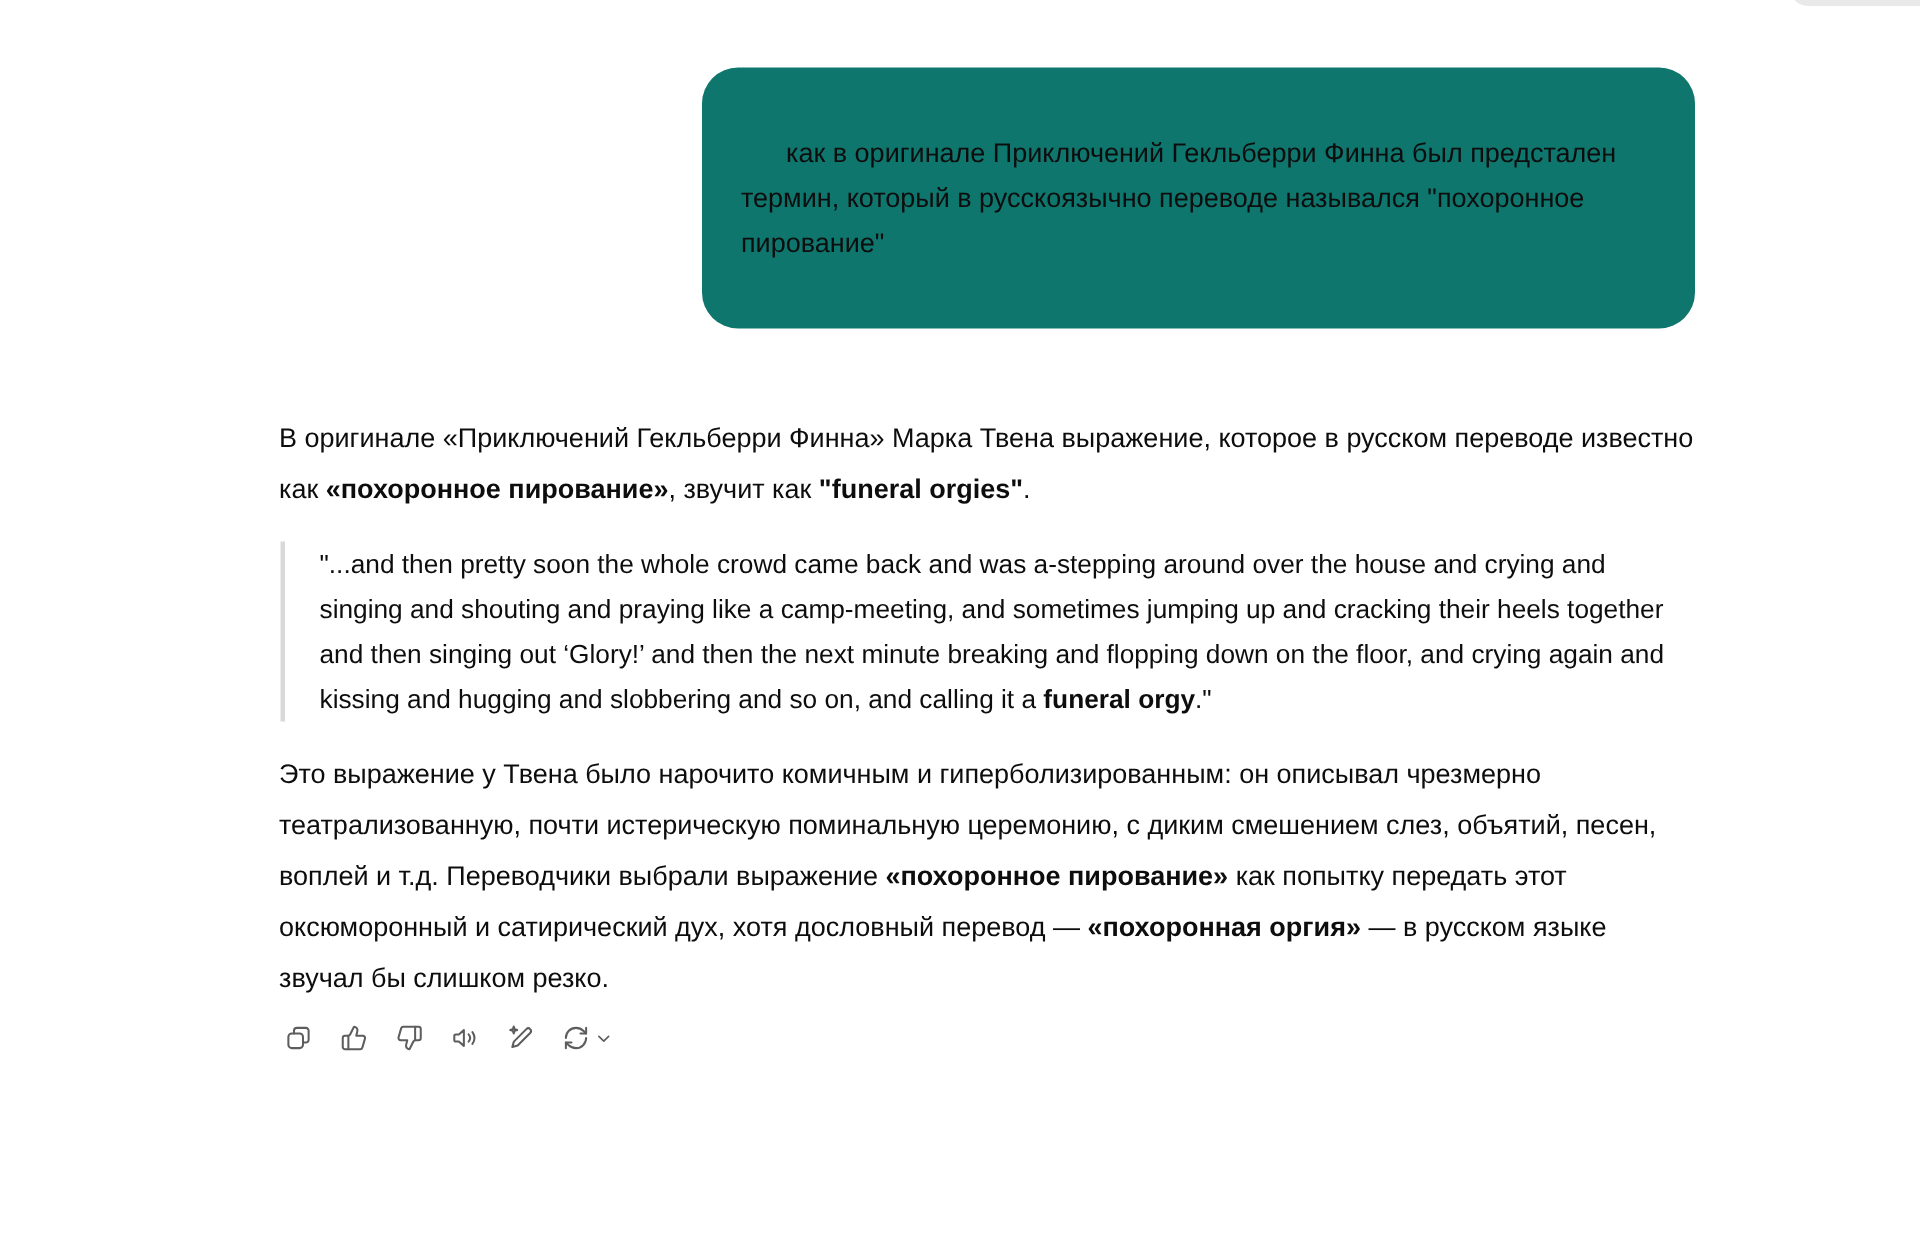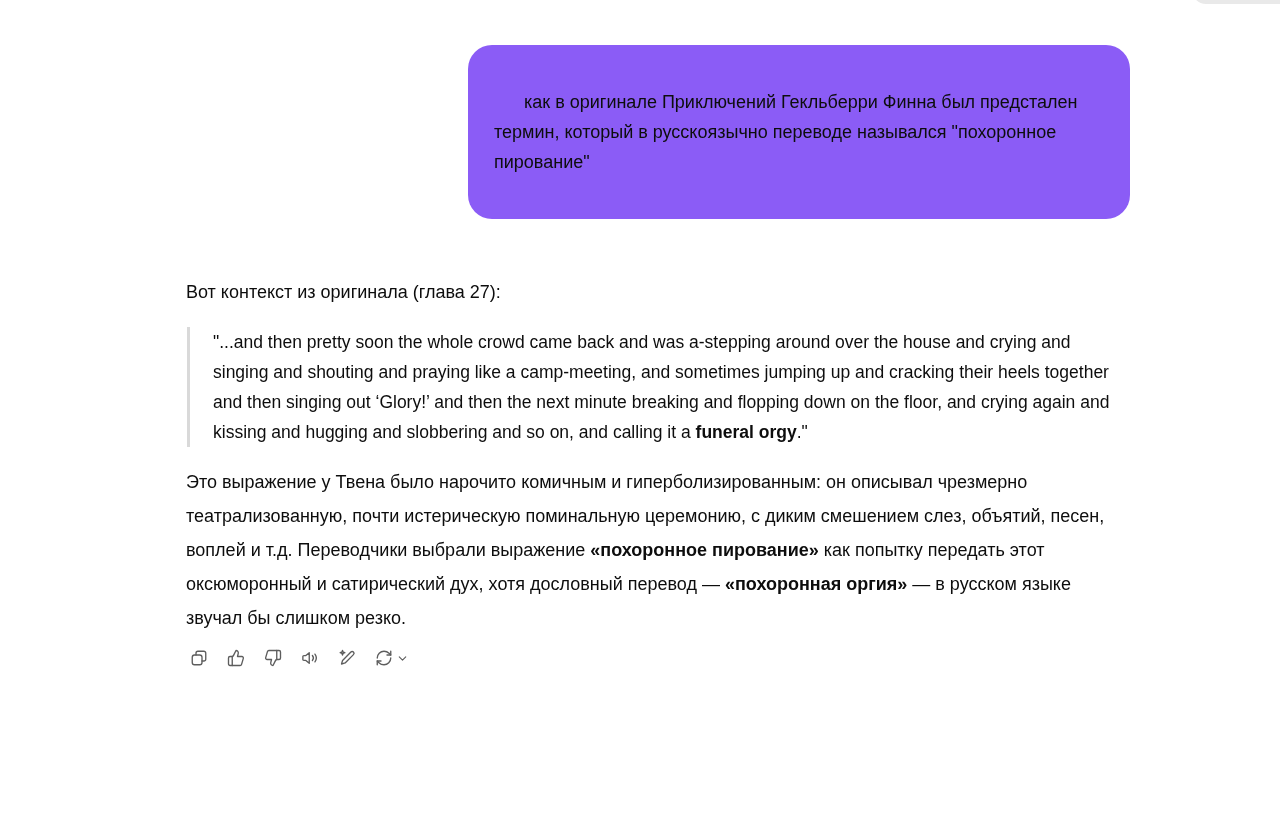--- a/index.html
+++ b/index.html
@@ -31,21 +31,21 @@
     top: 0;
     width: 944px;
   }
 
   .user-row {
     display: flex;
     justify-content: flex-end;
     margin-top: 45px;
   }
   .user-bubble {
-    background: #8b5cf6;
+    background: #0f766e;
     border-radius: 24px;
     padding: 12px 26px;
     max-width: 662px;
     font-size: 18px;
     line-height: 30px;
     white-space: pre-wrap;
   }
 
   .assistant {
     margin-top: 56px;
@@ -92,21 +92,21 @@
 
 <div class="chat">
 
   <div class="user-row">
     <div class="user-bubble">
       <span>как в оригинале Приключений Гекльберри Финна был предстален термин, который в русскоязычно переводе назывался "похоронное пирование"</span>
     </div>
   </div>
 
   <div class="assistant">
-    <p><span>Вот контекст из оригинала (глава 27):</span></p>
+    <p><span>В оригинале «Приключений Гекльберри Финна» Марка Твена выражение, которое в русском переводе известно как </span><strong>«похоронное пирование»</strong><span>, звучит как </span><strong>"funeral orgies"</strong><span>.</span></p>
 
     <blockquote>
       <p><span>"...and then pretty soon the whole crowd came back and was a-stepping around over the house and crying and singing and shouting and praying like a camp-meeting, and sometimes jumping up and cracking their heels together and then singing out ‘Glory!’ and then the next minute breaking and flopping down on the floor, and crying again and kissing and hugging and slobbering and so on, and calling it a </span><strong>funeral orgy</strong><span>."</span></p>
     </blockquote>
 
     <p><span>Это выражение у Твена было нарочито комичным и гиперболизированным: он описывал чрезмерно театрализованную, почти истерическую поминальную церемонию, с диким смешением слез, объятий, песен, воплей и т.д. Переводчики выбрали выражение </span><strong>«похоронное пирование»</strong><span> как попытку передать этот оксюморонный и сатирический дух, хотя дословный перевод — </span><strong>«похоронная оргия»</strong><span> — в русском языке звучал бы слишком резко.</span></p>
 
     <div class="toolbar">
 
       <button aria-label="copy-icon">

